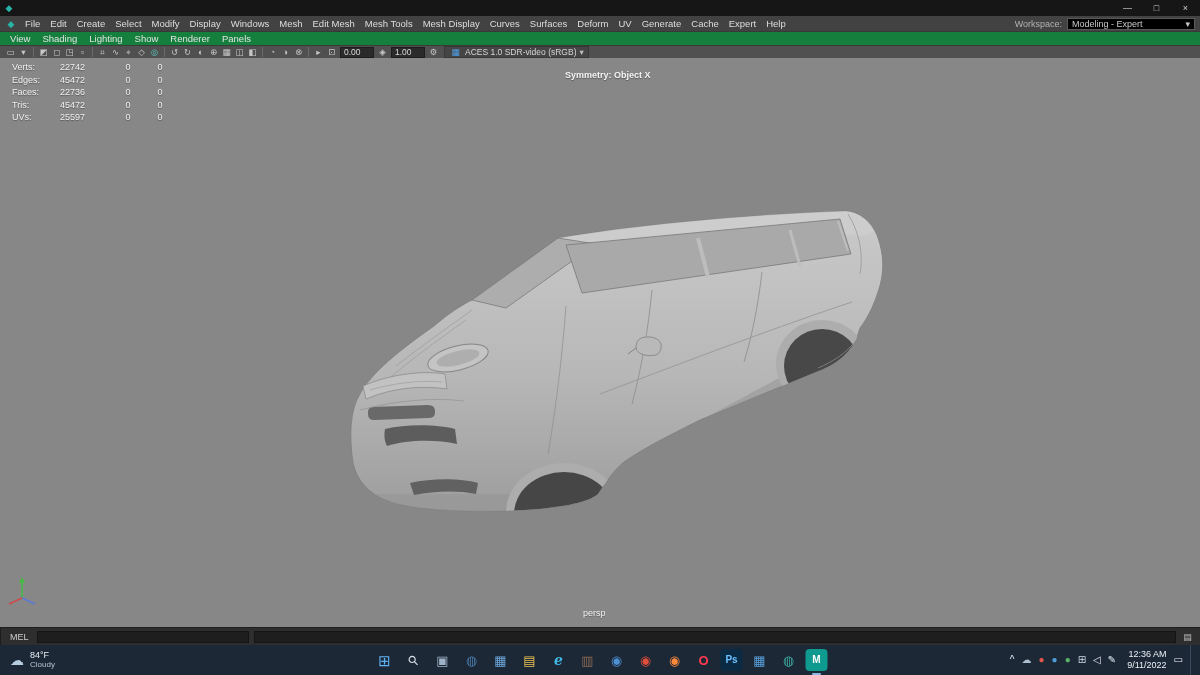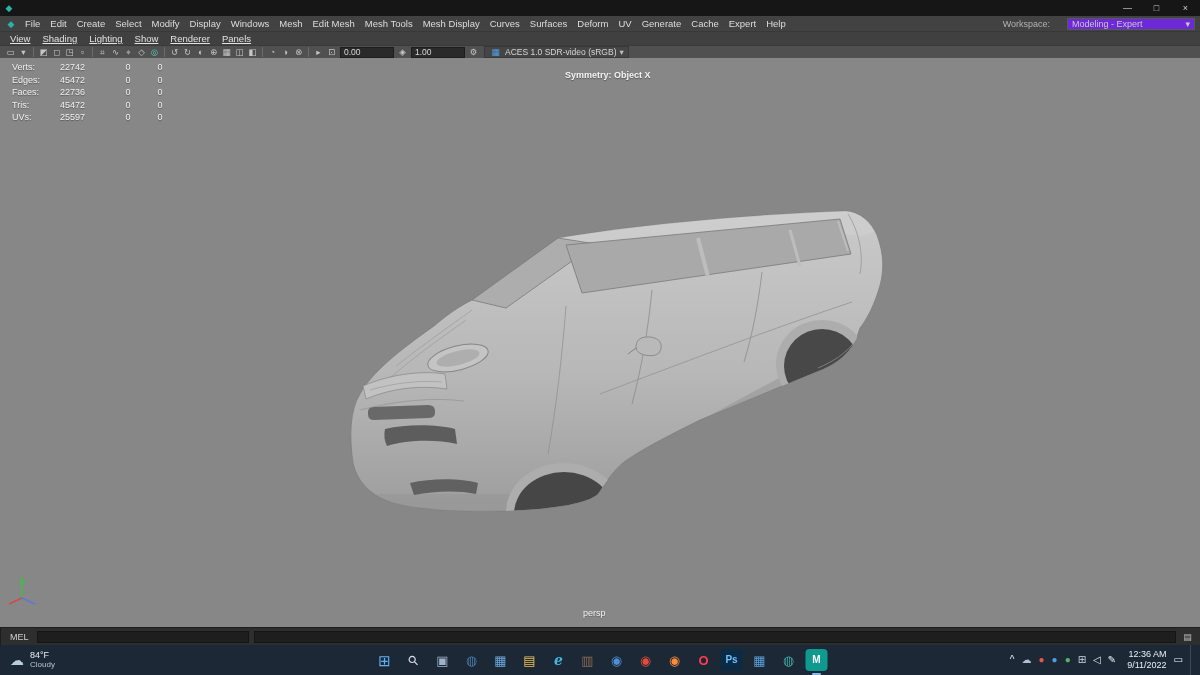--- a/index.html
+++ b/index.html
@@ -10,29 +10,29 @@
   .titlebar { height:16px; background:#161616; color:#d2d2d2; display:flex; align-items:center; font-size:9px; }
   .app-logo { width:18px; text-align:center; color:#27b3a6; font-size:9px; }
   .title-text { white-space:nowrap; overflow:hidden; }
   .win-controls { margin-left:auto; display:flex; height:100%; }
   .win-btn { width:29px; height:100%; display:flex; align-items:center; justify-content:center; color:#cfcfcf; font-size:9px; background:none; border:none; }
 
   
   .menubar { height:15px; background:#424242; display:flex; align-items:center; color:#dedede; font-size:9.5px; padding-left:2px; }
   .menu-item { padding:0 5px; white-space:nowrap; }
   .workspace { margin-left:auto; display:flex; align-items:center; gap:5px; padding-right:5px; color:#b2b2b2; font-size:9px; }
-  .workspace-select { background:#6d28d9; border:1px solid #585858; height:12px; min-width:128px; display:flex; align-items:center; justify-content:space-between; padding:0 4px; color:#c9c9c9;margin-left:12px; }
-  .panelbar { height:14px; background:#404040; display:flex; align-items:center; color:#e2e2e2; font-size:9.5px; padding-left:4px; border-top:1px solid #383838;text-decoration:underline; }
+  .workspace-select { background:#000000; border:1px solid #585858; height:12px; min-width:128px; display:flex; align-items:center; justify-content:space-between; padding:0 4px; color:#c9c9c9; }
+  .panelbar { height:14px; background:#15803d; display:flex; align-items:center; color:#e2e2e2; font-size:9.5px; padding-left:4px; border-top:1px solid #383838; }
   .panel-item { padding:0 6px; }
 
   
   .statusline { height:13px; background:#505050; display:flex; align-items:center; padding-left:4px; border-top:1px solid #3a3a3a; }
   .sl-icon { width:13px; height:12px; display:flex; align-items:center; justify-content:center; font-size:8.5px; color:#c6c6c6; }
   .sl-div { width:1px; height:10px; background:#6b6b6b; margin:0 3px; }
-  .sl-input { width:54px; height:11px; background:#2a2a2a; border:1px solid #1d1d1d; color:#d8d8d8; font-size:8.5px; padding:0 3px; margin:0 2px; }
+  .sl-input { width:34px; height:11px; background:#2a2a2a; border:1px solid #1d1d1d; color:#d8d8d8; font-size:8.5px; padding:0 3px; margin:0 2px; }
   .colorspace { display:flex; align-items:center; gap:3px; margin-left:4px; height:12px; padding:0 4px; min-width:134px; color:#d6d6d6; font-size:8.5px; background:#454545; border:1px solid #383838; }
   .colorspace .caret { margin-left:auto; color:#bdbdbd; }
 
   
   .viewport { position:relative; width:1200px; height:569px; background:#878787; }
   .viewport svg { position:absolute; inset:0; }
   .hud { position:absolute; top:3px; left:12px; font-size:9px; color:#f1f1f1; text-shadow:0 1px 1px rgba(0,0,0,.35); }
   .hud-row { display:grid; grid-template-columns:48px 56px 24px 40px; height:12.5px; align-items:center; }
   .hud-row .c { text-align:center; }
   .symmetry { position:absolute; top:12px; left:565px; font-size:9px; font-weight:bold; color:#f5f5f5; text-shadow:0 1px 1px rgba(0,0,0,.35); }

